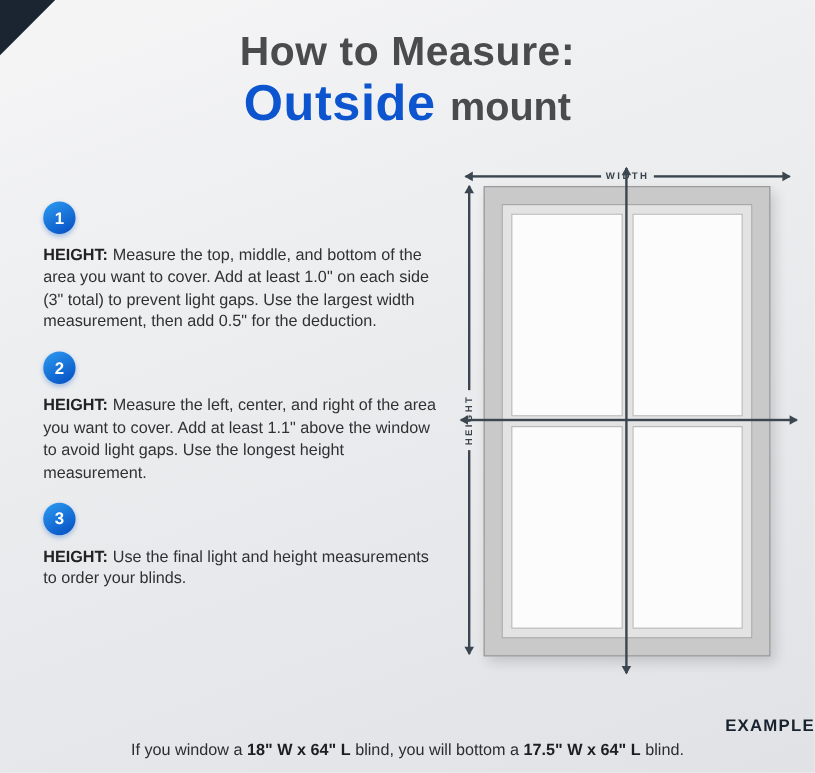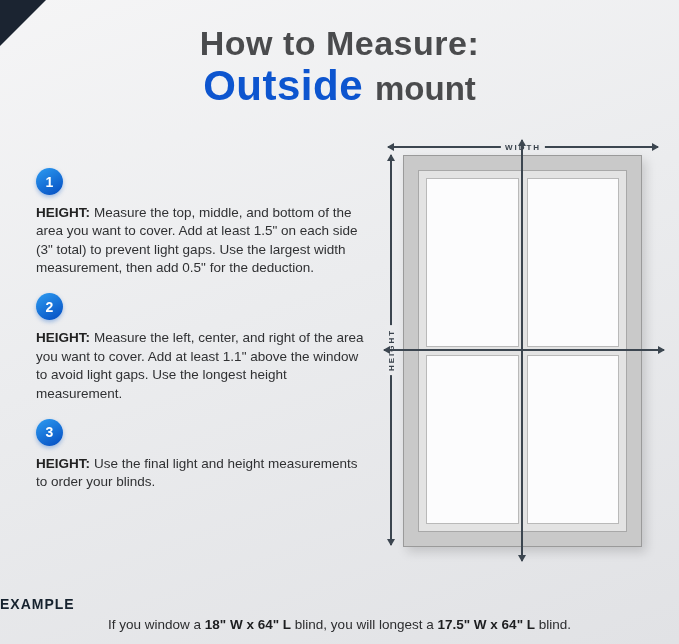--- a/index.html
+++ b/index.html
@@ -63,21 +63,21 @@
   .ah.up{top:-1px;left:-3px;border-bottom:7px solid #3c4650;border-left:4px solid transparent;border-right:4px solid transparent;}
   .ah.down{bottom:-1px;left:-3px;border-top:7px solid #3c4650;border-left:4px solid transparent;border-right:4px solid transparent;}
   .mlabel{
     position:absolute;font-size:8px;font-weight:700;letter-spacing:2px;
     color:#39424c;background:#eaebed;padding:0 4px;white-space:nowrap;
   }
   .mlabel.width{left:50%;top:50%;transform:translate(-50%,-50%);}
   .mlabel.height{left:50%;top:50%;transform:translate(-50%,-50%) rotate(-90deg);}
   
   .example-heading{
-    position:absolute;top:596px;left:0;width:100%;text-align:left;
+    position:absolute;top:596px;left:0;width:100%;text-align:right;
     font-size:14px;font-weight:800;letter-spacing:1px;color:#16222e;
   }
   .example-text{
     position:absolute;top:617px;left:0;width:100%;text-align:center;
     font-size:13.5px;color:#2c2d2f;
   }
   .example-text b{color:#1d1e20;}
 </style>
 </head>
 <body>
@@ -87,21 +87,21 @@
   <div class="corner"></div>
 
   <div class="title1">How to Measure:</div>
   <div class="title2">
     <span class="hl">Outside</span><span class="sfx">mount</span>
   </div>
 
   <div class="steps">
     <div class="step">
       <div class="badge">1</div>
-      <p><b>HEIGHT:</b><span>Measure the top, middle, and bottom of the area you want to cover. Add at least 1.5" on each side (3" total) to prevent light gaps. Use the largest width measurement, then add 0.5" for the deduction.</span></p>
+      <p><b>HEIGHT:</b><span>Measure the top, middle, and bottom of the area you want to cover. Add at least 1.0" on each side (3" total) to prevent light gaps. Use the largest width measurement, then add 0.5" for the deduction.</span></p>
     </div>
     <div class="step">
       <div class="badge">2</div>
       <p><b>HEIGHT:</b><span>Measure the left, center, and right of the area you want to cover. Add at least 1.1" above the window to avoid light gaps. Use the longest height measurement.</span></p>
     </div>
     <div class="step">
       <div class="badge">3</div>
       <p><b>HEIGHT:</b><span>Use the final light and height measurements to order your blinds.</span></p>
     </div>
   </div>
@@ -138,16 +138,16 @@
 
     <div class="h-line" style="left:4px;top:215px;width:280px;">
       <div class="ah left"></div>
       <div class="ah right"></div>
     </div>
 
   </div>
 
   <div class="example-heading">EXAMPLE</div>
   <div class="example-text">
-    <span>If you window a </span><b>18" W x 64" L</b><span> blind, you will longest a </span><b>17.5" W x 64" L</b><span> blind.</span>
+    <span>If you window a </span><b>18" W x 64" L</b><span> blind, you will bottom a </span><b>17.5" W x 64" L</b><span> blind.</span>
   </div>
 
 </div>
 
 </body></html>

